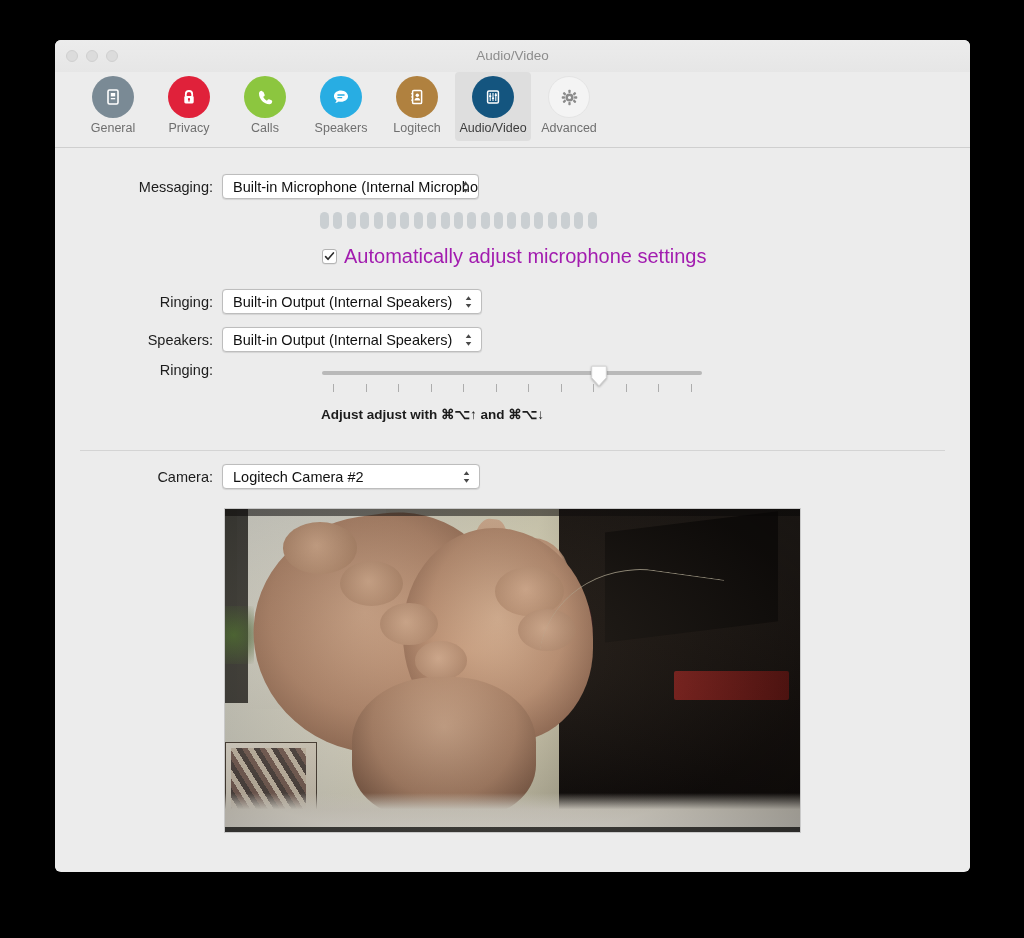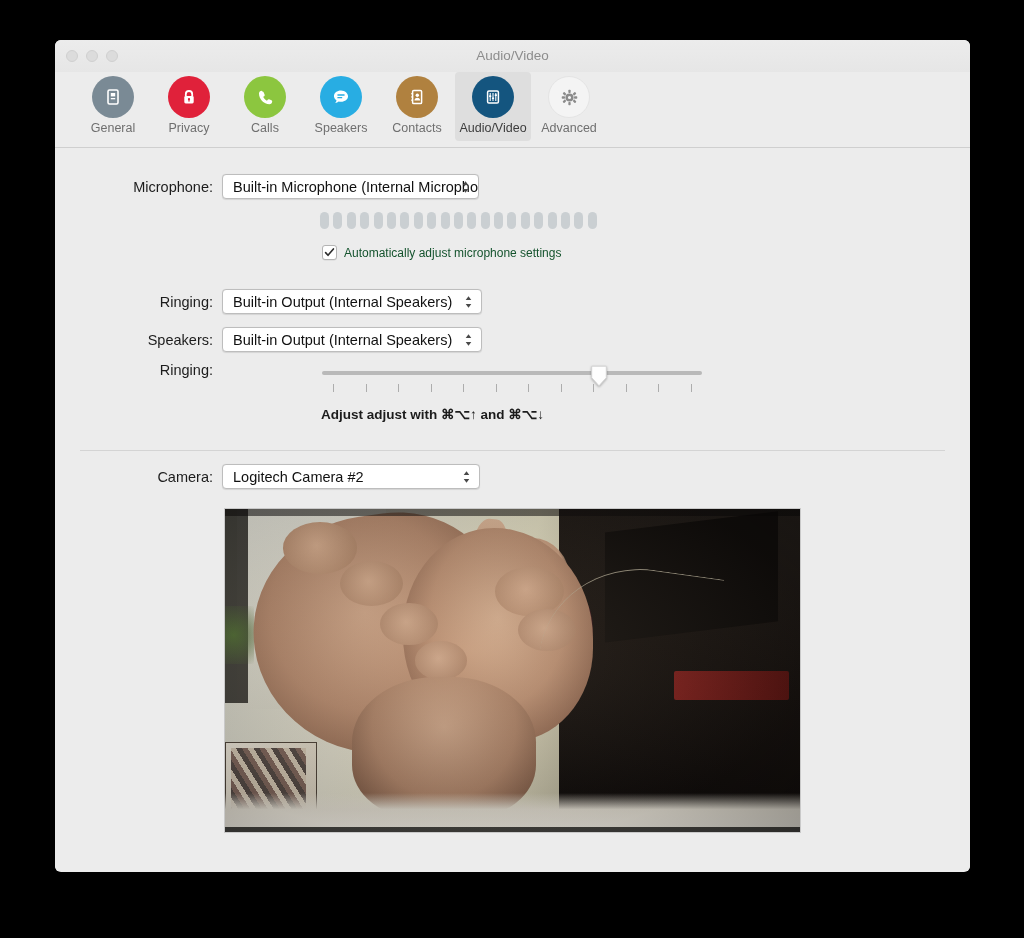--- a/index.html
+++ b/index.html
@@ -95,21 +95,21 @@
 
   
   .cbrow { position: absolute; display: flex; align-items: center; }
   .cbox {
     width: 15px; height: 15px; background: #fff;
     border: .5px solid #b4b4b4; border-radius: 3px;
     box-shadow: 0 .5px .5px rgba(0,0,0,.10);
     display: flex; align-items: center; justify-content: center;
     margin-right: 7px;
   }
-  .cbtext { font-size: 12px; color: #14532d; }
+  .cbtext { font-size: 20px; color: #a21caf; }
 
   
   .slider { position: absolute; }
   .track {
     position: absolute; top: 6px; left: 0;
     width: 100%; height: 4px;
     background: #b9b9b9; border-radius: 2px;
   }
   .thumb {
     position: absolute; top: 0;
@@ -207,21 +207,21 @@
       <div class="tab-icon" style="background:#b0813f">
         <svg width="20" height="20" viewBox="0 0 20 20">
             <rect x="5.6" y="3.4" width="9" height="13.2" rx="1.2" fill="none" stroke="#fff" stroke-width="1.5"></rect>
             <rect x="4.1" y="6.2" width="2" height="1.1" fill="#fff"></rect>
             <rect x="4.1" y="9.4" width="2" height="1.1" fill="#fff"></rect>
             <rect x="4.1" y="12.6" width="2" height="1.1" fill="#fff"></rect>
             <circle cx="10.3" cy="8.3" r="1.7" fill="#fff"></circle>
             <path d="M7.4 13.6c0-1.7 1.3-2.8 2.9-2.8s2.9 1.1 2.9 2.8z" fill="#fff"></path>
           </svg>
       </div>
-      <div class="tab-label">Contacts</div>
+      <div class="tab-label">Logitech</div>
     </div>
 
 
     <div class="tab selected">
       <div class="tab-icon" style="background:#14557f">
         <svg width="20" height="20" viewBox="0 0 20 20">
             <rect x="4.6" y="4" width="10.8" height="12" rx="1.3" fill="none" stroke="#fff" stroke-width="1.5"></rect>
             <path d="M7.2 6v8M10 6v8M12.8 6v8" stroke="#fff" stroke-width="1.1"></path>
             <rect x="6.1" y="8.2" width="2.2" height="1.7" rx=".5" fill="#fff"></rect>
             <rect x="8.9" y="10.4" width="2.2" height="1.7" rx=".5" fill="#fff"></rect>
@@ -248,21 +248,21 @@
           </svg>
       </div>
       <div class="tab-label">Advanced</div>
     </div>
 
   </div>
 
   <div class="content">
 
     <div class="row" style="left:46px; top:26px;">
-      <div class="lbl">Microphone:</div>
+      <div class="lbl">Messaging:</div>
       <div class="popup" style="width:257px;">
         <span>Built-in Microphone (Internal Microphone)</span>
         <svg class="chev" viewBox="0 0 11 16">
           <path d="M5.5 2.2 8.3 6H2.7zM5.5 13.8 2.7 10h5.6z" fill="#4a4a4a"></path>
         </svg>
       </div>
     </div>
 
     <div class="meter" id="level-meter" style="left:265px; top:64px;">
         <div class="seg"></div>

